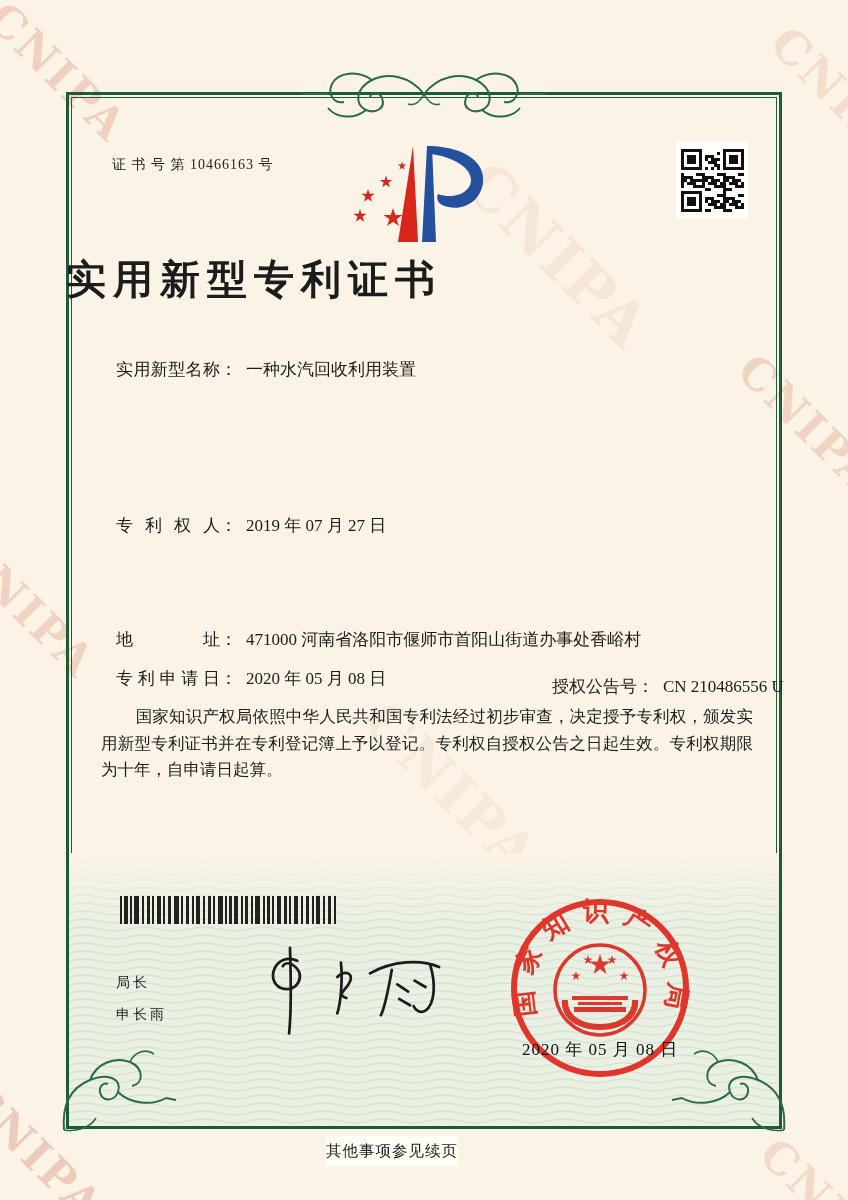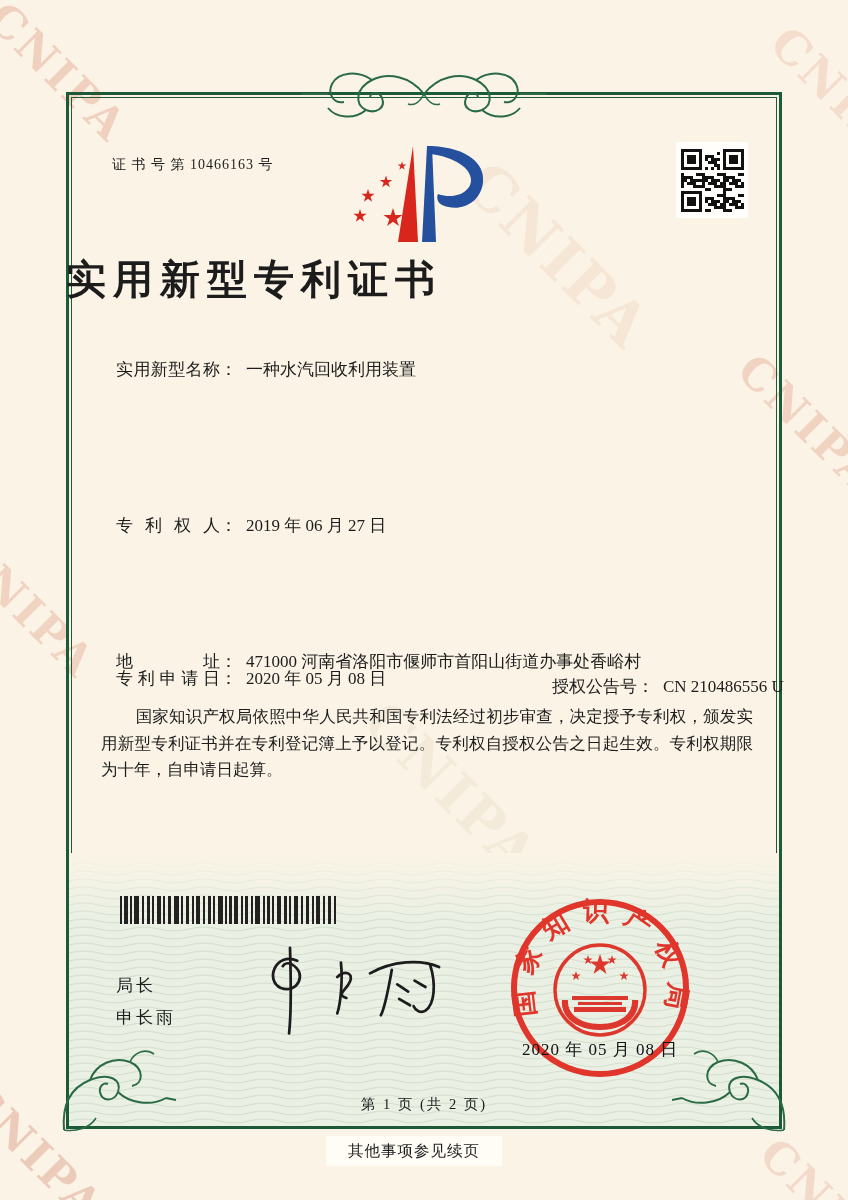--- a/index.html
+++ b/index.html
@@ -40,28 +40,28 @@
   .flabel{display:inline-block;width:104px;text-align:justify;text-align-last:justify;}
   .fvalue{margin-left:9px;}
   .grant-pair{position:absolute;left:436px;top:8px;}
   .grant-pair .fvalue{margin-left:9px;}
 
   .paras{left:96px;top:699px;width:662px;font-size:16.5px;line-height:26.5px;
          text-align:justify;}
   .paras p{margin:5px;text-indent:2.1em;}
 
   .barcode{left:120px;top:896px;}
-  .post{font-size:17px;letter-spacing:3px;font-family:Liberation Mono, monospace;}
+  .post{font-size:14px;letter-spacing:3px;font-family:Liberation Mono, monospace;}
   .sig{left:250px;top:940px;}
   .seal{left:500px;top:888px;width:200px;height:200px;opacity:.93;}
   .seal-date{left:500px;top:1038px;width:200px;text-align:center;font-size:17px;
              letter-spacing:1px;color:#111;}
   .page-info{left:66px;top:1095px;width:716px;text-align:center;font-size:14.5px;
              letter-spacing:2px;}
-  .cont-box{left:326px;top:1136px;width:176px;height:30px;line-height:30px;background:#fffdf6;
+  .cont-box{left:326px;top:1136px;width:132px;height:30px;line-height:30px;background:#fffdf6;
             text-align:center;font-size:15.5px;letter-spacing:1px;}
 
   .orn{position:absolute;pointer-events:none;}
   .orn-top{left:302px;top:64px;}
   .orn-bl{left:56px;top:1040px;}
   .orn-br{left:672px;top:1040px;transform:scaleX(-1);}
 </style>
 </head>
 <body>
 
@@ -281,23 +281,23 @@
         <rect x="48" y="60" width="3" height="3" fill="#111"></rect>
       </svg>
   </div>
 
   <div class="abs title">实用新型专利证书</div>
 
   <div class="frow" style="top:358px">
     <span class="flabel">实用新型名称</span><span>：</span><span class="fvalue">一种水汽回收利用装置</span>
   </div>
   <div class="frow" style="top:514px">
-    <span class="flabel">专利权人</span><span>：</span><span class="fvalue">2019 年 06 月 27 日</span>
-  </div>
-  <div class="frow" style="top:650px">
+    <span class="flabel">专利权人</span><span>：</span><span class="fvalue">2019 年 07 月 27 日</span>
+  </div>
+  <div class="frow" style="top:628px">
     <span class="flabel">地址</span><span>：</span><span class="fvalue">471000 河南省洛阳市偃师市首阳山街道办事处香峪村</span>
   </div>
   <div class="frow" style="top:667px">
     <span class="flabel">专利申请日</span><span>：</span><span class="fvalue">2020 年 05 月 08 日</span>
     <span class="grant-pair">
       <span>授权公告号</span><span>：</span><span class="fvalue">CN 210486556 U</span>
     </span>
   </div>
 
   <div class="abs paras">
@@ -381,16 +381,15 @@
       <use href="#star" transform="translate(88,72) scale(5)"></use>
       <use href="#star" transform="translate(112,72) scale(5)"></use>
       <use href="#star" transform="translate(124,88) scale(5)"></use>
       <rect x="72" y="108" width="56" height="4"></rect>
       <rect x="78" y="114" width="44" height="3"></rect>
       <rect x="74" y="119" width="52" height="5"></rect>
     </g>
   </svg>
   <div class="abs seal-date">2020 年 05 月 08 日</div>
 
-  <div class="abs page-info">第 1 页 (共 2 页)</div>
   <div class="abs cont-box">其他事项参见续页</div>
 
 </div>
 
 </body></html>

